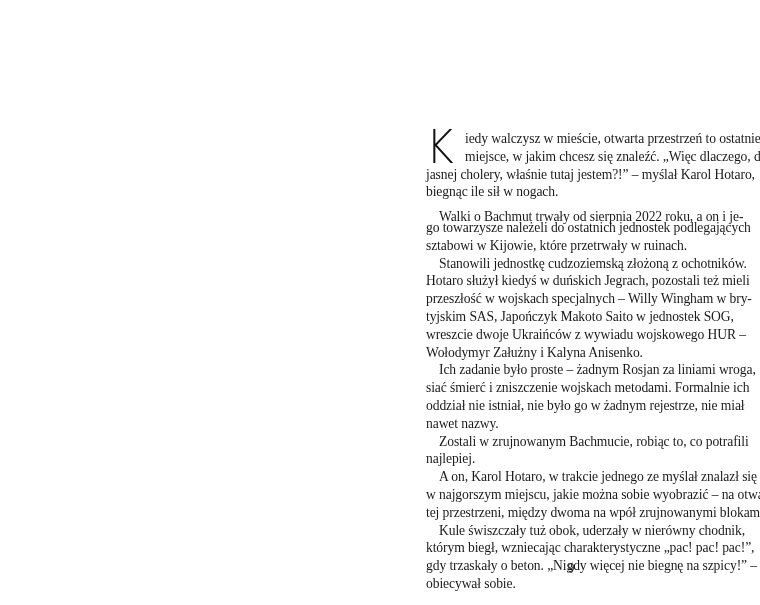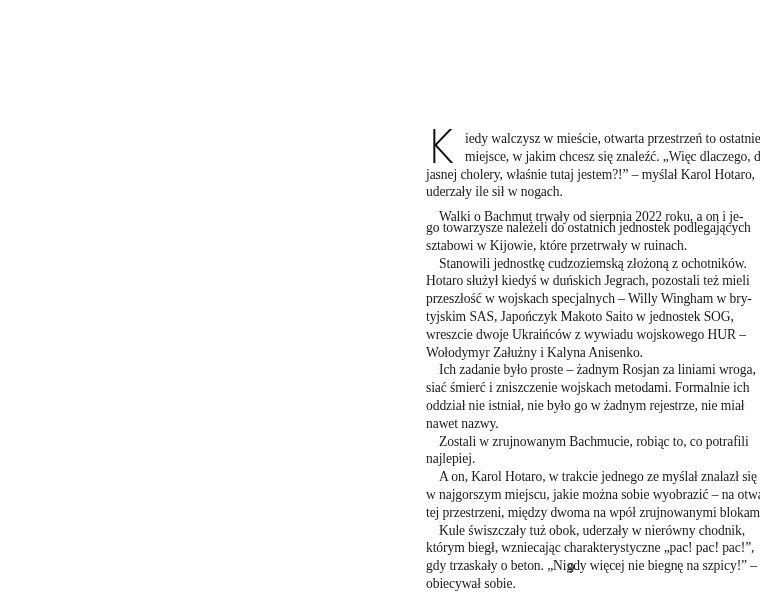--- a/index.html
+++ b/index.html
@@ -78,21 +78,21 @@
 </head>
 <body>
 
 <div class="page">
   <div class="text-block">
 
     <span class="dropcap">K</span>
     <div class="line drop" style="top:0px">iedy walczysz w mieście, otwarta przestrzeń to ostatnie</div>
     <div class="line drop" style="top:17.8px">miejsce, w jakim chcesz się znaleźć. „Więc dlaczego, do</div>
     <div class="line" style="top:35.6px">jasnej cholery, właśnie tutaj jestem?!” – myślał Karol Hotaro,</div>
-    <div class="line last" style="top:53.4px">uderzały ile sił w nogach.</div>
+    <div class="line last" style="top:53.4px">biegnąc ile sił w nogach.</div>
 
     <div class="line indent" style="top:78px">Walki o Bachmut trwały od sierpnia 2022 roku, a on i je-</div>
     <div class="line" style="top:89px">go towarzysze należeli do ostatnich jednostek podlegających</div>
     <div class="line last" style="top:106.8px">sztabowi w Kijowie, które przetrwały w ruinach.</div>
 
     <div class="line indent" style="top:124.6px">Stanowili jednostkę cudzoziemską złożoną z ochotników.</div>
     <div class="line" style="top:142.4px">Hotaro służył kiedyś w duńskich Jegrach, pozostali też mieli</div>
     <div class="line" style="top:160.2px">przeszłość w wojskach specjalnych – Willy Wingham w bry-</div>
     <div class="line" style="top:178px">tyjskim SAS, Japończyk Makoto Saito w jednostek SOG,</div>
     <div class="line" style="top:195.8px">wreszcie dwoje Ukraińców z wywiadu wojskowego HUR –</div>

